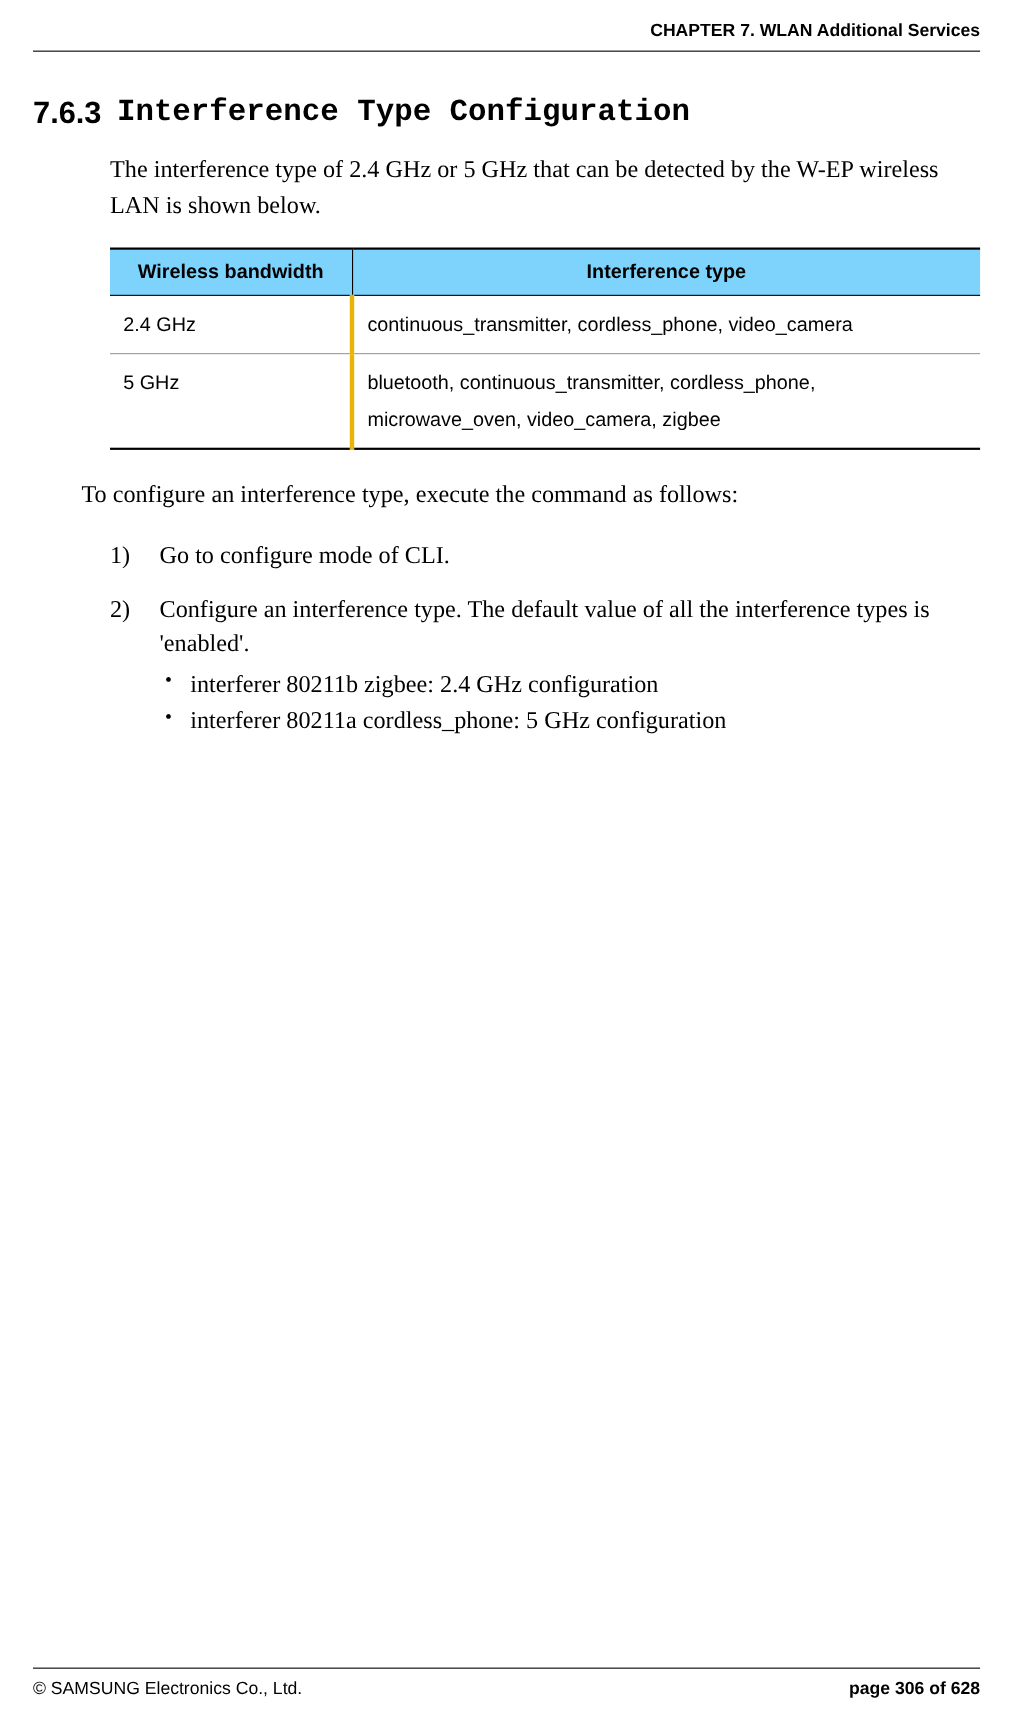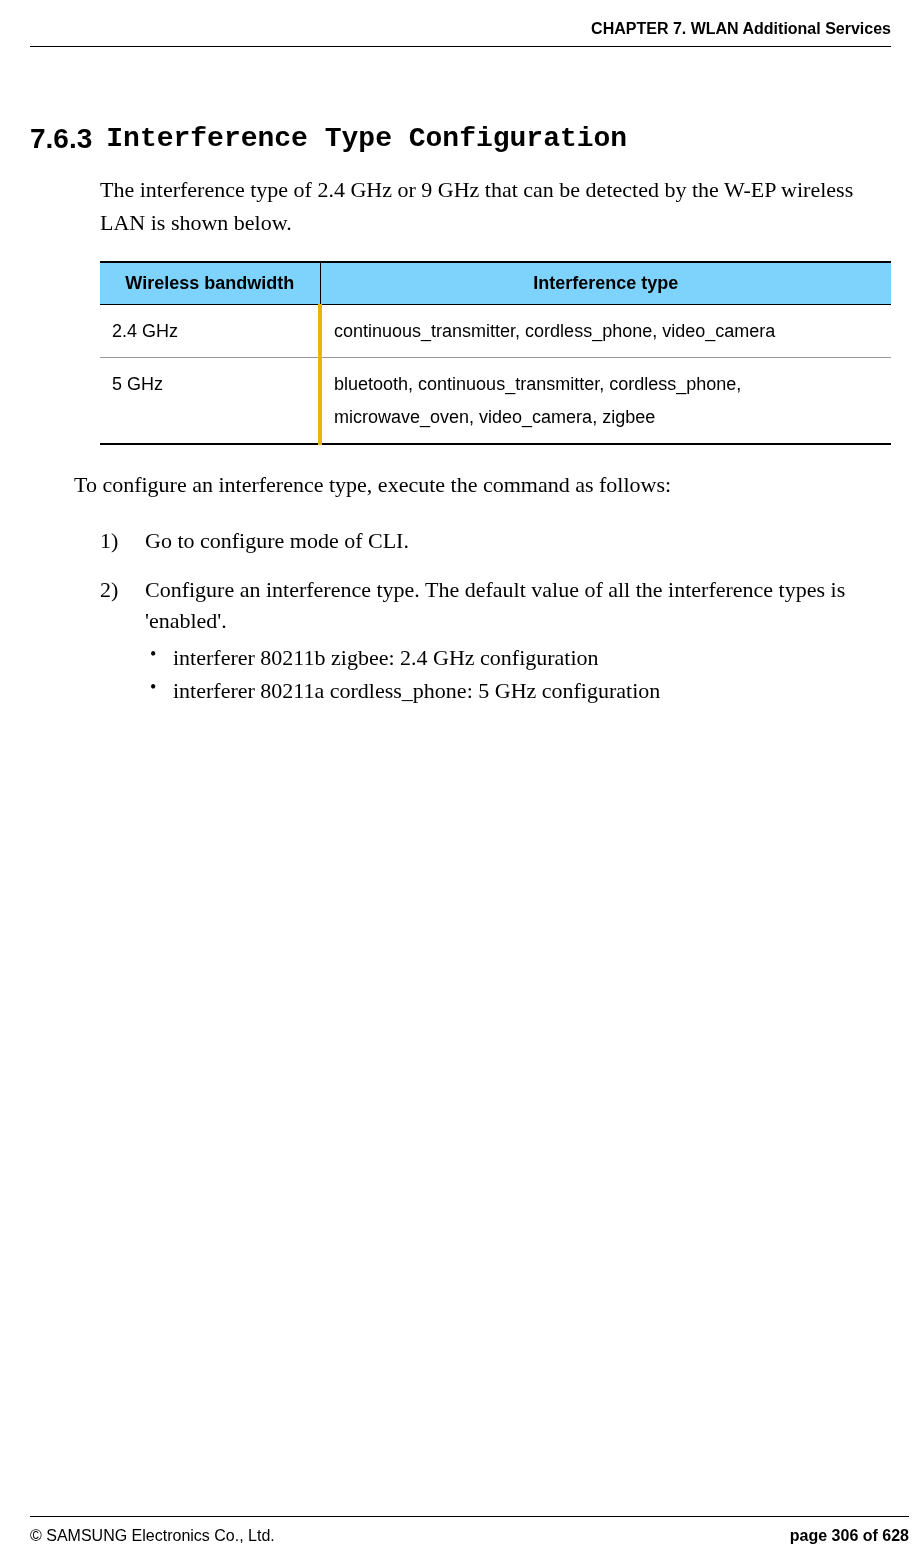--- a/index.html
+++ b/index.html
@@ -16,21 +16,21 @@
       position: relative;
       padding: 20px 30px 20px 30px;
     }
     .header {
       text-align: right;
       font-family: Arial, Helvetica, sans-serif;
       font-weight: bold;
       font-size: 16px;
       padding-bottom: 8px;
       border-bottom: 1px solid #000;
-      margin-bottom: 76px;
+      margin-bottom: 40px;
     }
     .content {
       padding-left: 0;
     }
     .section-heading {
       display: flex;
       gap: 14px;
       margin-bottom: 18px;
     }
     .section-number {
@@ -122,21 +122,21 @@
       line-height: 1.5;
     }
     .bullet {
       font-size: 18px;
       min-width: 15px;
     }
     .footer {
       position: absolute;
       bottom: 20px;
       left: 30px;
-      right: 12px;
+      right: 30px;
       border-top: 1px solid #000;
       padding-top: 10px;
       display: flex;
       justify-content: space-between;
       font-family: Arial, Helvetica, sans-serif;
       font-size: 16px;
     }
     .footer-right {
       font-weight: bold;
     }
@@ -147,21 +147,21 @@
 <div class="header">
   <span>CHAPTER 7. WLAN Additional Services</span>
 </div>
 
 <div class="content">
   <div class="section-heading">
     <span class="section-number">7.6.3</span>
     <span class="section-title">Interference Type Configuration</span>
   </div>
 
-  <p class="intro-text">The interference type of 2.4 GHz or 9 GHz that can be detected by the W-EP wireless LAN is shown below.</p>
+  <p class="intro-text">The interference type of 2.4 GHz or 5 GHz that can be detected by the W-EP wireless LAN is shown below.</p>
 
   <table class="interference-table">
     <thead>
       <tr>
         <th>Wireless bandwidth</th>
         <th>Interference type</th>
       </tr>
     </thead>
     <tbody>
       <tr>

